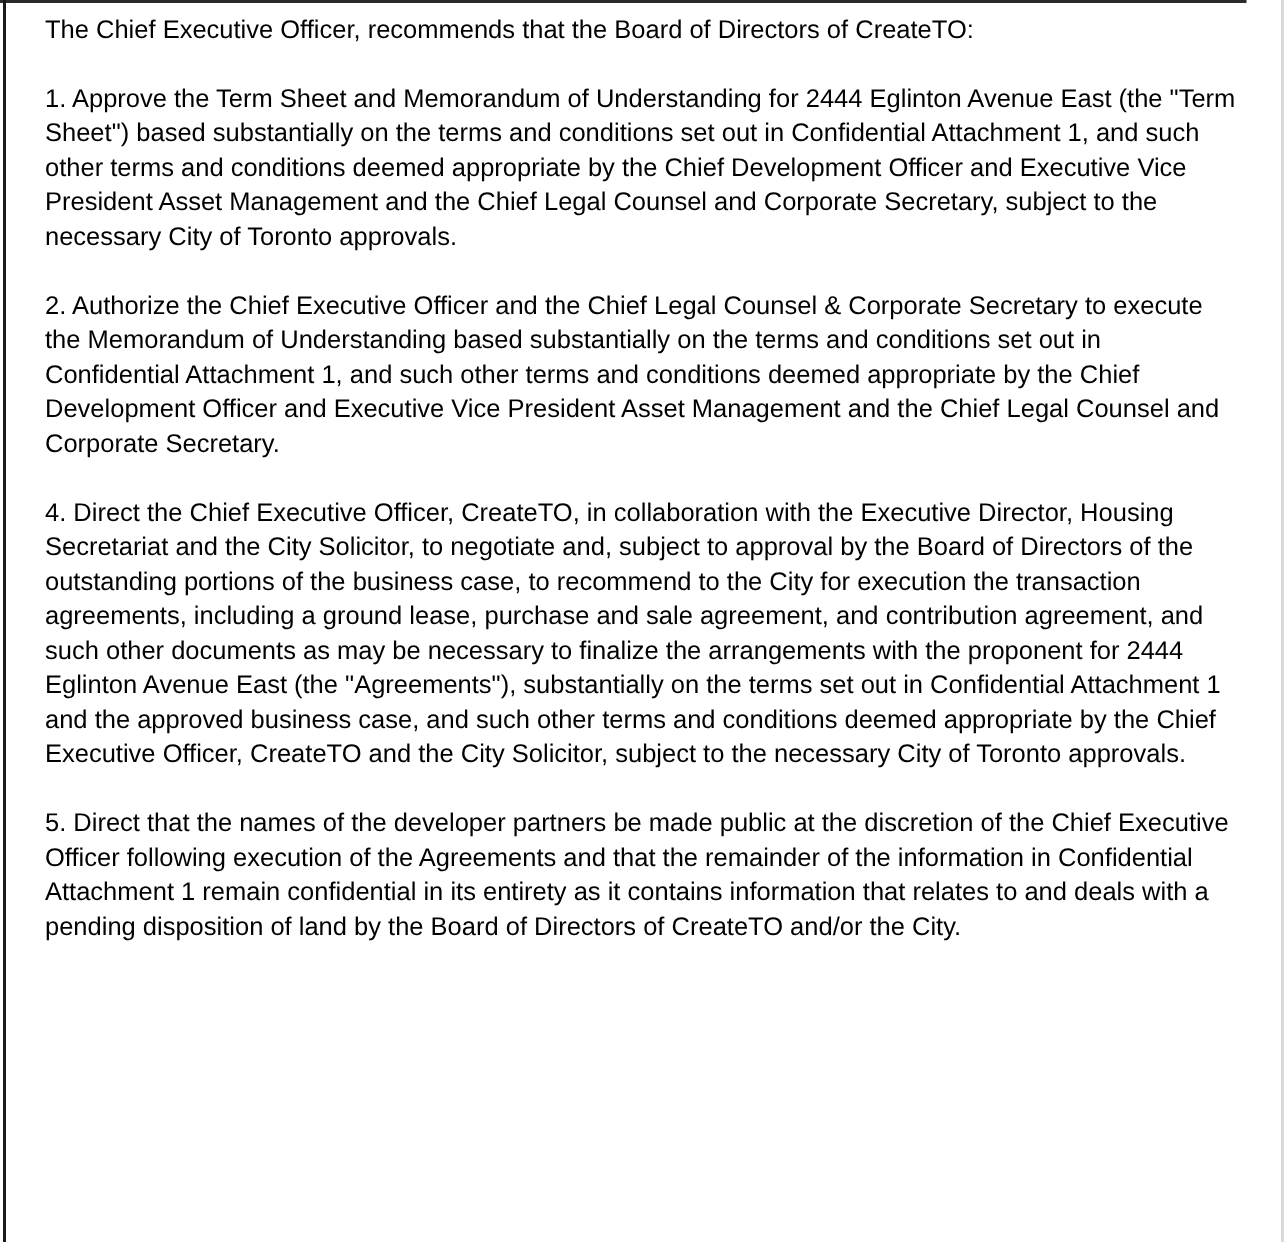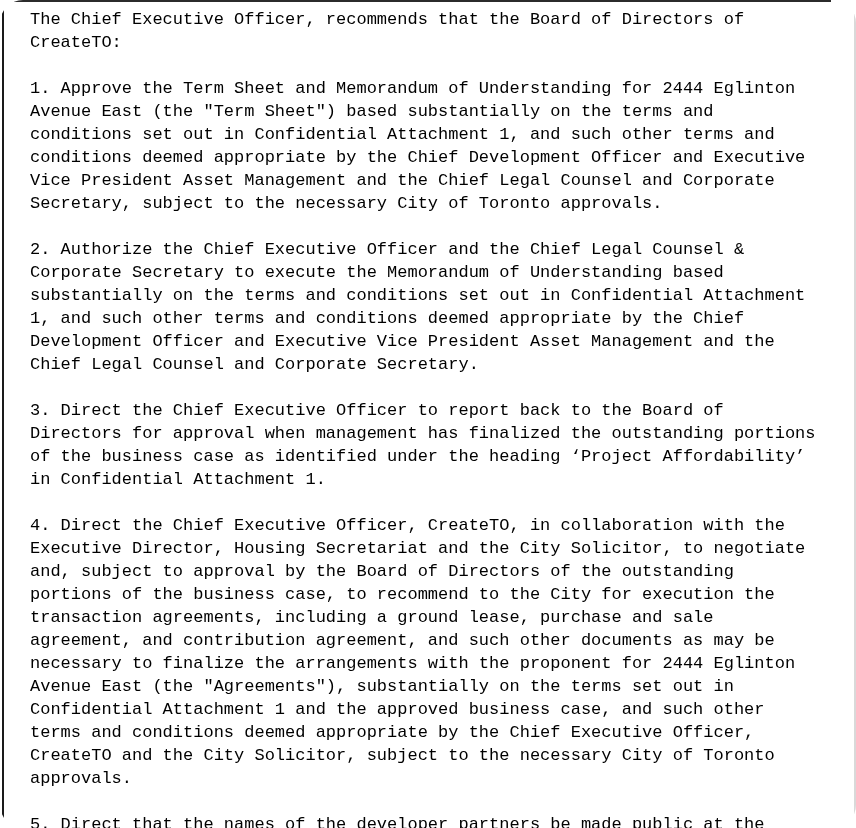--- a/index.html
+++ b/index.html
@@ -6,22 +6,21 @@
     margin: 0;
     padding: 0;
     background: #ffffff;
   }
   .page {
     position: relative;
     width: 856px;
     height: 828px;
     background: #ffffff;
     overflow: hidden;
-    font-family: Liberation Mono, monospace;
-    border-radius: 23px;
+    font-family: Liberation Sans, sans-serif;
   }
   .border-left {
     position: absolute;
     left: 2px;
     top: 0;
     width: 2px;
     height: 828px;
     background: #1a1a1a;
   }
   .border-top {
@@ -62,17 +61,16 @@
 
 <div class="page">
   <div class="border-top"></div>
   <div class="border-left"></div>
   <div class="border-right"></div>
 
   <div class="content">
     <p>The Chief Executive Officer, recommends that the Board of Directors of CreateTO:</p>
     <p>1. Approve the Term Sheet and Memorandum of Understanding for 2444 Eglinton Avenue East (the "Term Sheet") based substantially on the terms and conditions set out in Confidential Attachment 1, and such other terms and conditions deemed appropriate by the Chief Development Officer and Executive Vice President Asset Management and the Chief Legal Counsel and Corporate Secretary, subject to the necessary City of Toronto approvals.</p>
     <p>2. Authorize the Chief Executive Officer and the Chief Legal Counsel &amp; Corporate Secretary to execute the Memorandum of Understanding based substantially on the terms and conditions set out in Confidential Attachment 1, and such other terms and conditions deemed appropriate by the Chief Development Officer and Executive Vice President Asset Management and the Chief Legal Counsel and Corporate Secretary.</p>
-    <p>3. Direct the Chief Executive Officer to report back to the Board of Directors for approval when management has finalized the outstanding portions of the business case as identified under the heading ‘Project Affordability’ in Confidential Attachment 1.</p>
     <p>4. Direct the Chief Executive Officer, CreateTO, in collaboration with the Executive Director, Housing Secretariat and the City Solicitor, to negotiate and, subject to approval by the Board of Directors of the outstanding portions of the business case, to recommend to the City for execution the transaction agreements, including a ground lease, purchase and sale agreement, and contribution agreement, and such other documents as may be necessary to finalize the arrangements with the proponent for 2444 Eglinton Avenue East (the "Agreements"), substantially on the terms set out in Confidential Attachment 1 and the approved business case, and such other terms and conditions deemed appropriate by the Chief Executive Officer, CreateTO and the City Solicitor, subject to the necessary City of Toronto approvals.</p>
     <p>5. Direct that the names of the developer partners be made public at the discretion of the Chief Executive Officer following execution of the Agreements and that the remainder of the information in Confidential Attachment 1 remain confidential in its entirety as it contains information that relates to and deals with a pending disposition of land by the Board of Directors of CreateTO and/or the City.</p>
   </div>
 </div>
 
 </body></html>

